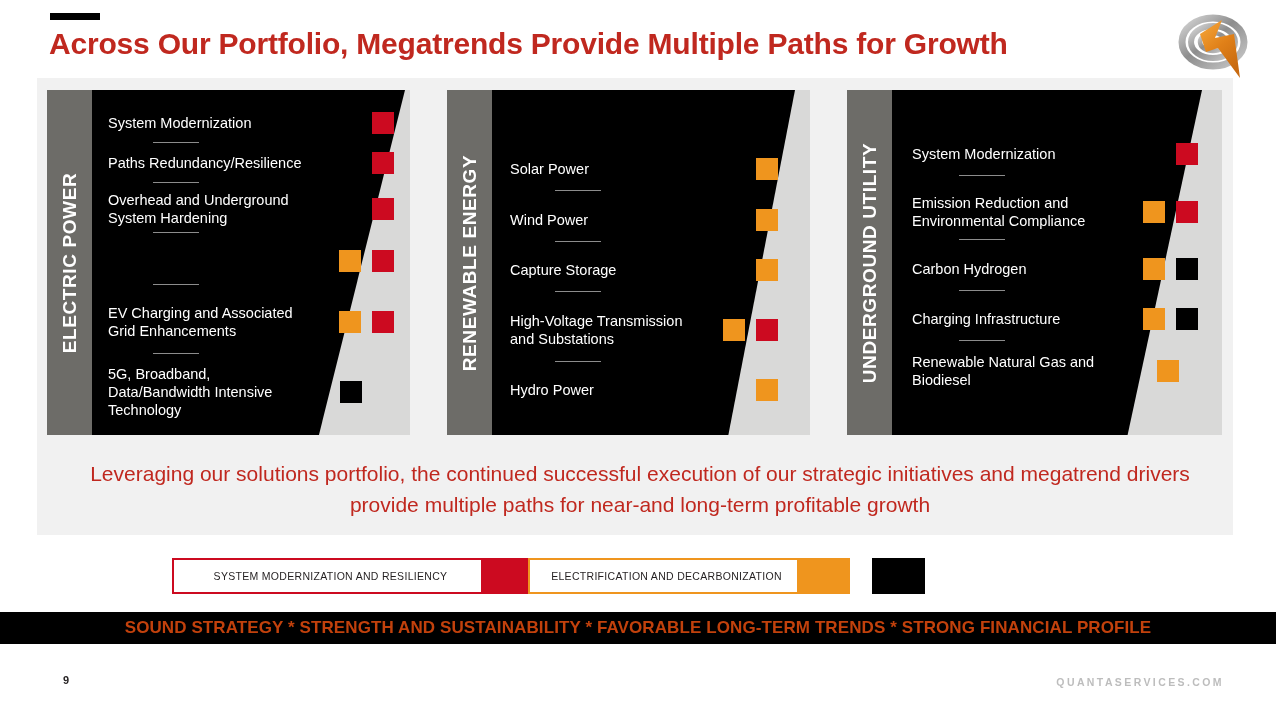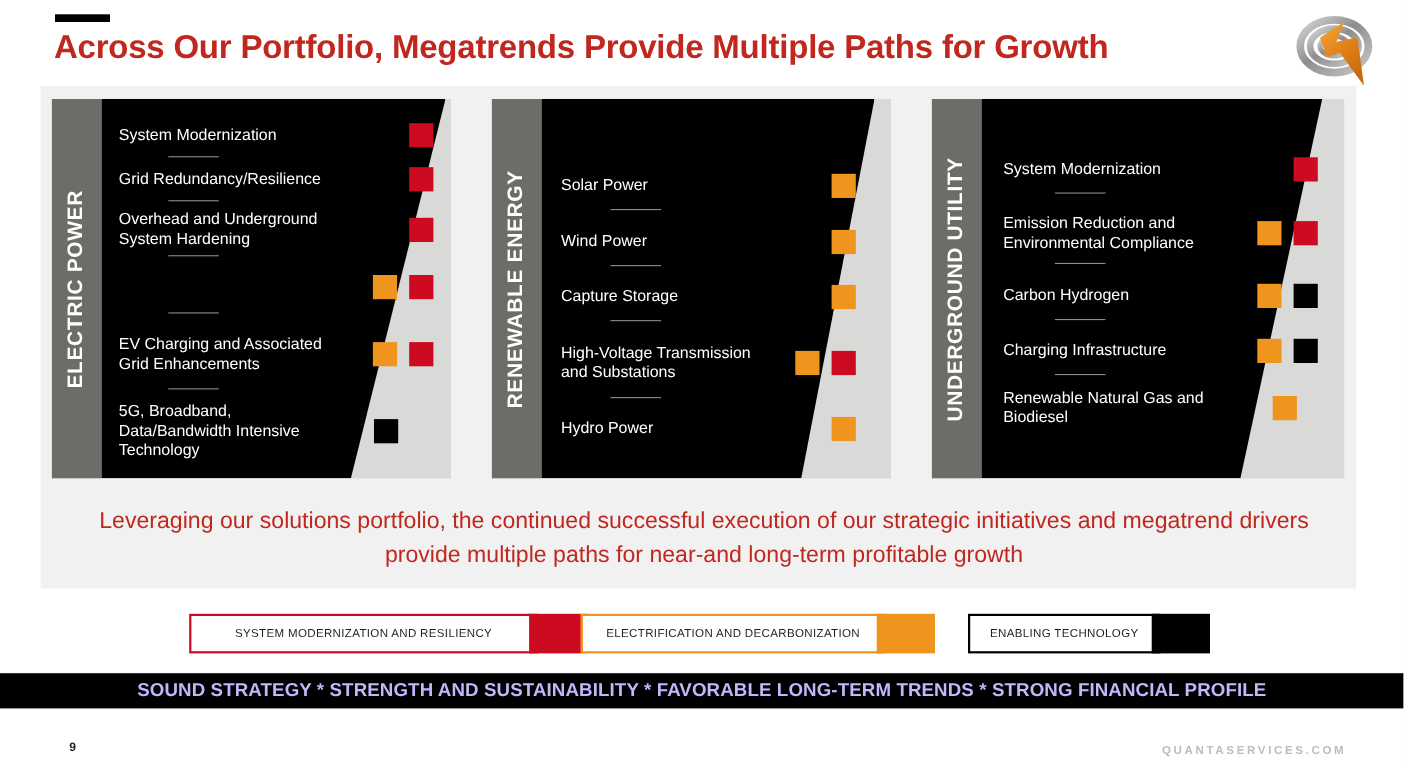--- a/index.html
+++ b/index.html
@@ -227,21 +227,21 @@
     left: 0;
     top: 612px;
     width: 1276px;
     height: 32px;
     background: #000000;
     display: flex;
     align-items: center;
     justify-content: center;
   }
   .banner span {
-    color: #c4b5fd;
+    color: #c2410c;
     font-size: 17px;
     font-weight: bold;
     letter-spacing: 0.1px;
     white-space: nowrap;
   }
 
   
   .page-number {
     position: absolute;
     left: 63px;
@@ -301,21 +301,21 @@
 
     <div class="row" style="height:40px">
       <div class="row-label">System Modernization</div>
       <div class="row-marks">
         <span class="mark red"></span>
       </div>
       <div class="row-divider" style="bottom:0"></div>
     </div>
 
     <div class="row" style="height:40px">
-      <div class="row-label">Grid Redundancy/Resilience</div>
+      <div class="row-label">Paths Redundancy/Resilience</div>
       <div class="row-marks">
         <span class="mark red"></span>
       </div>
       <div class="row-divider" style="bottom:0"></div>
     </div>
 
     <div class="row" style="height:52px">
       <div class="row-label">Overhead and Underground System Hardening</div>
       <div class="row-marks">
         <span class="mark red"></span>
@@ -462,23 +462,20 @@
     </div>
     <div class="legend-swatch"></div>
   </div>
   <div class="legend-item li2">
     <div class="legend-box">
       <span>ELECTRIFICATION AND DECARBONIZATION</span>
     </div>
     <div class="legend-swatch"></div>
   </div>
   <div class="legend-item li3">
-    <div class="legend-box">
-      <span>ENABLING TECHNOLOGY</span>
-    </div>
     <div class="legend-swatch"></div>
   </div>
 </div>
 
 <div class="banner">
   <span>SOUND STRATEGY * STRENGTH AND SUSTAINABILITY * FAVORABLE LONG-TERM TRENDS * STRONG FINANCIAL PROFILE</span>
 </div>
 
 <div class="page-number">9</div>
 <div class="footer-url">QUANTASERVICES.COM</div>

